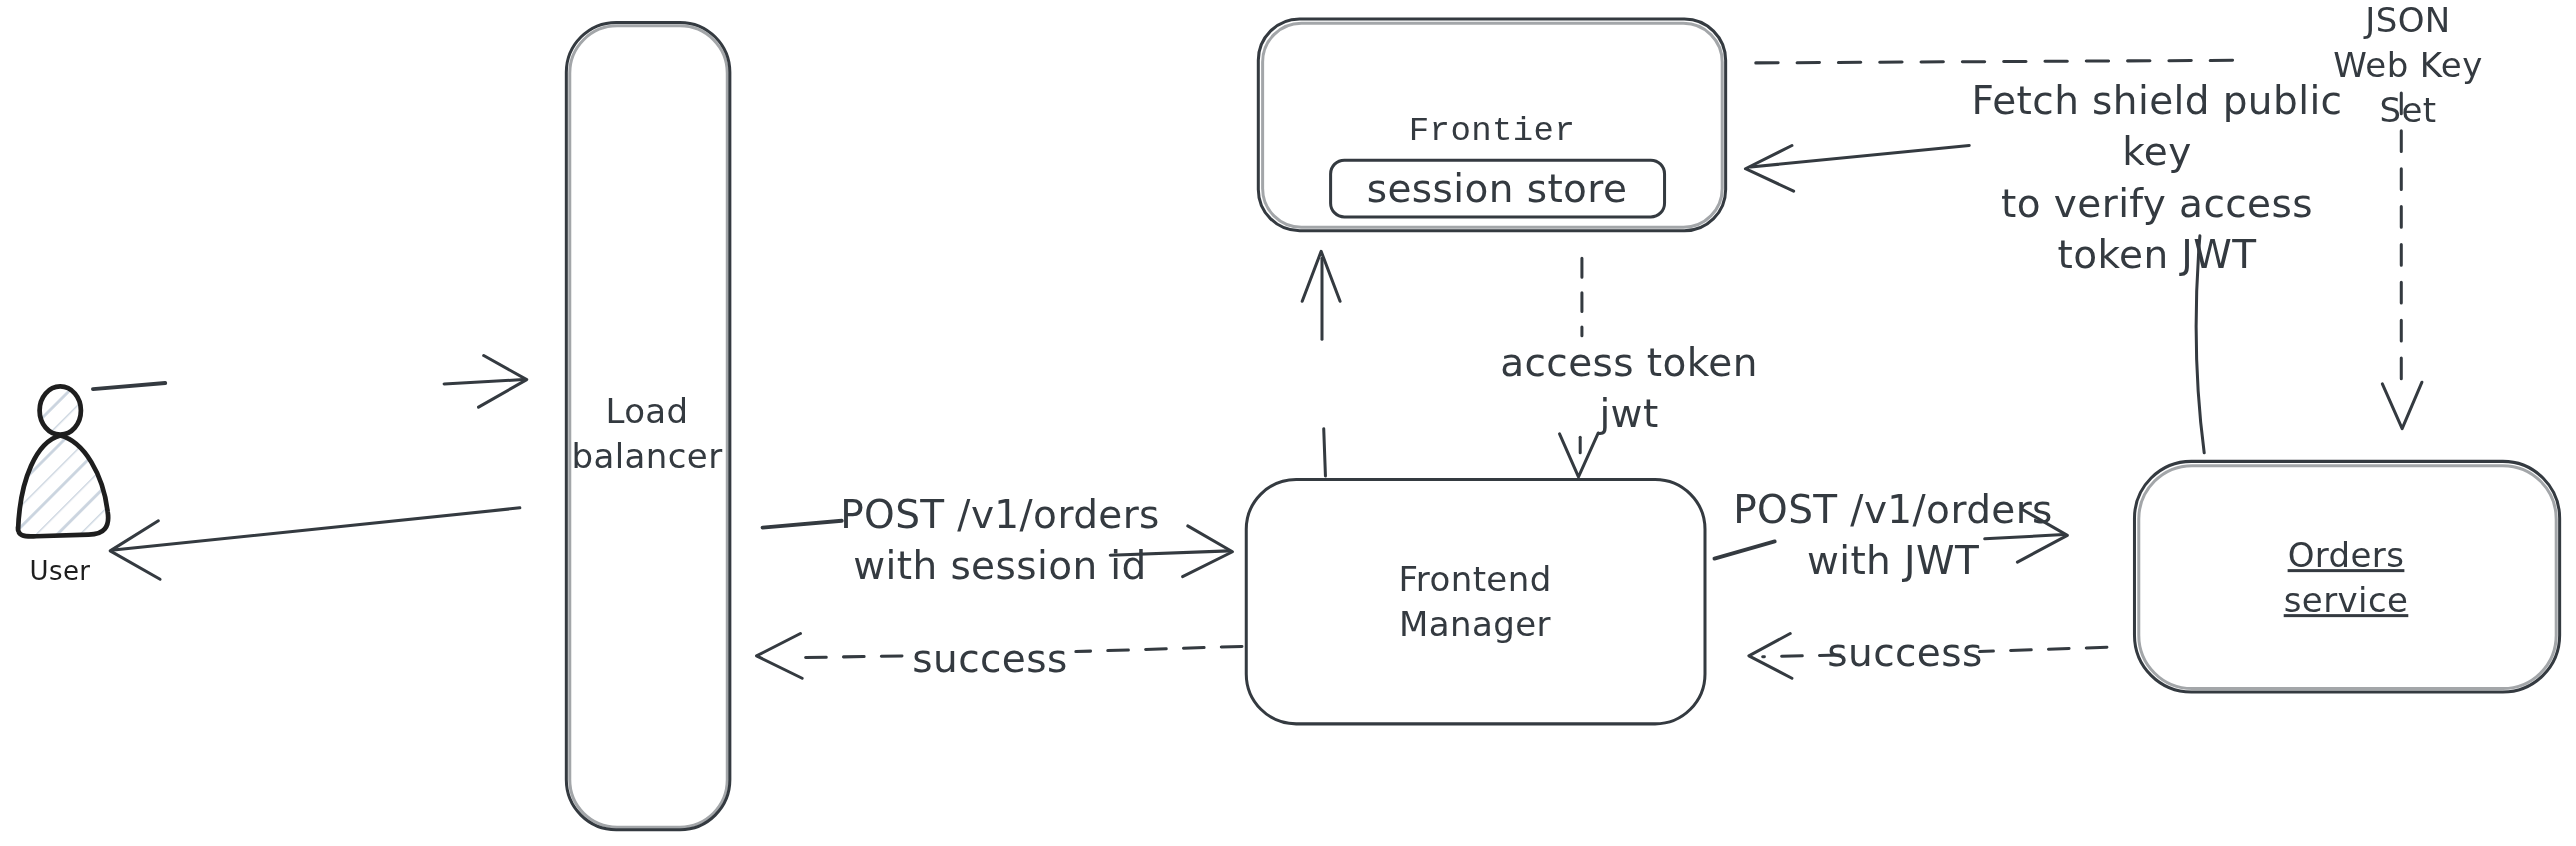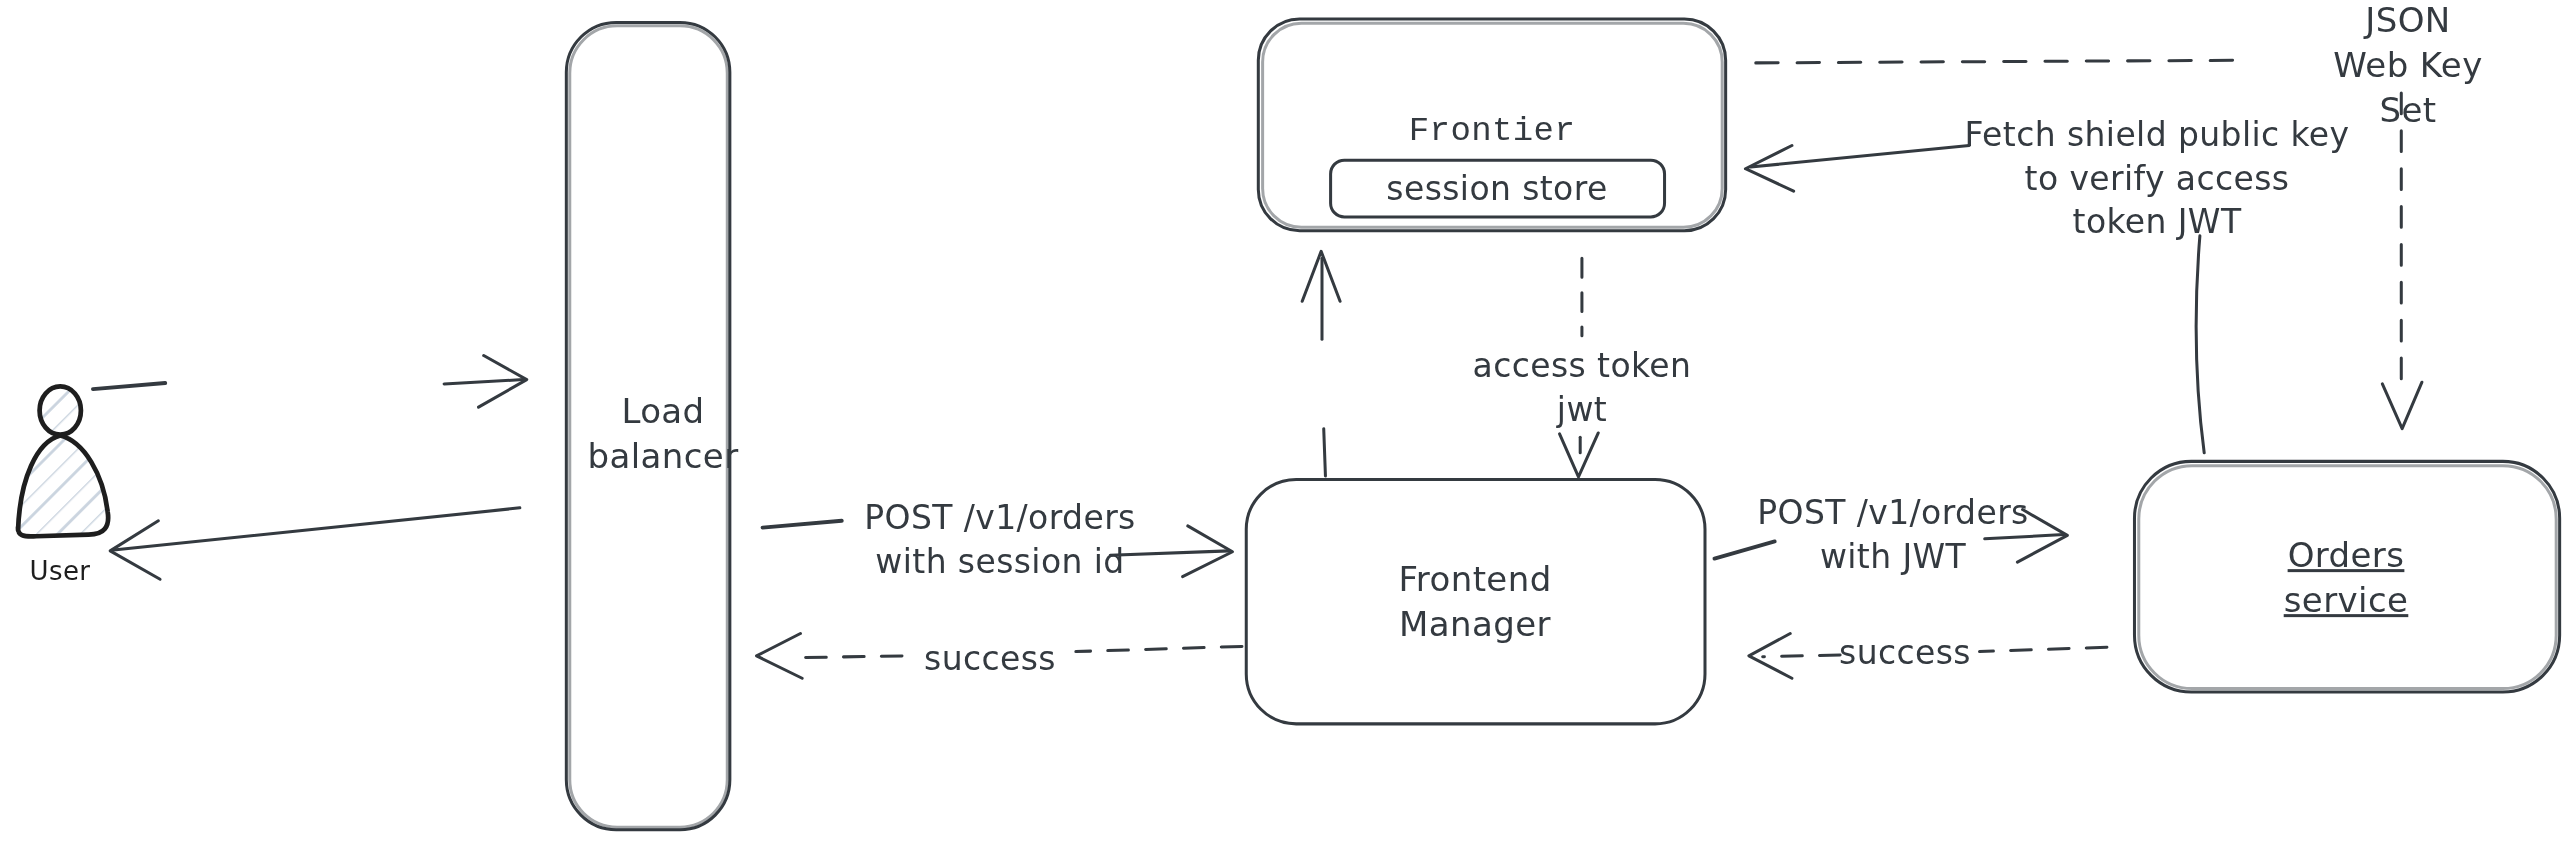--- a/index.html
+++ b/index.html
@@ -13,21 +13,21 @@
     overflow: hidden;
   }
   svg.layer { position: absolute; left: 0; top: 0; }
   .lbl {
     position: absolute;
     transform: translate(-50%, -50%);
     text-align: center;
     white-space: pre-line;
     line-height: 1.32;
     color: #343a40;
-    font-size: 33px;
+    font-size: 39px;
     letter-spacing: 0.4px;
   }
   .lbl.big   { font-size: 34px; }
   .lbl.user  { font-size: 26px; color: #1e1e1e; }
 </style>
 </head>
 <body>
 
 <div class="canvas">
 
@@ -100,37 +100,37 @@
       <path stroke-dasharray="26 22" d="M2040 73 L2596 70"></path>
 
       <path stroke-dasharray="24 20" d="M2790 108 L2790 440"></path>
       <path d="M2768 446 L2791 498 L2814 444"></path>
     </g>
   </svg>
 
   <div class="lbl user" style="left:60px; top:571px;">User</div>
 
 
-  <div class="lbl big" style="left:647px; top:434px;margin-left:16px;">Load
+  <div class="lbl big" style="left:647px; top:434px;">Load
 balancer</div>
 
   <div class="lbl big" style="left:1492px; top:131px;font-family:Liberation Mono, monospace;">Frontier</div>
 
   <div class="lbl big" style="left:1475px; top:602px;">Frontend
 Manager</div>
 
   <div class="lbl" style="left:1497px; top:189px;">session store</div>
 
   <div class="lbl big" style="left:2346px; top:578px;text-decoration:underline;">Orders service</div>
 
   <div class="lbl" style="left:1000px; top:540px;">POST /v1/orders
 with session id</div>
 
 
-  <div class="lbl" style="left:1582px; top:388px;">access token
+  <div class="lbl" style="left:1629px; top:388px;">access token
 jwt</div>
 
   <div class="lbl" style="left:1893px; top:535px;">POST /v1/orders
 with JWT</div>
 
   <div class="lbl" style="left:990px; top:659px;">success</div>
 
   <div class="lbl" style="left:1905px; top:653px;">success</div>
 
   <div class="lbl big" style="left:2408px; top:65px;">JSON Web Key Set</div>

